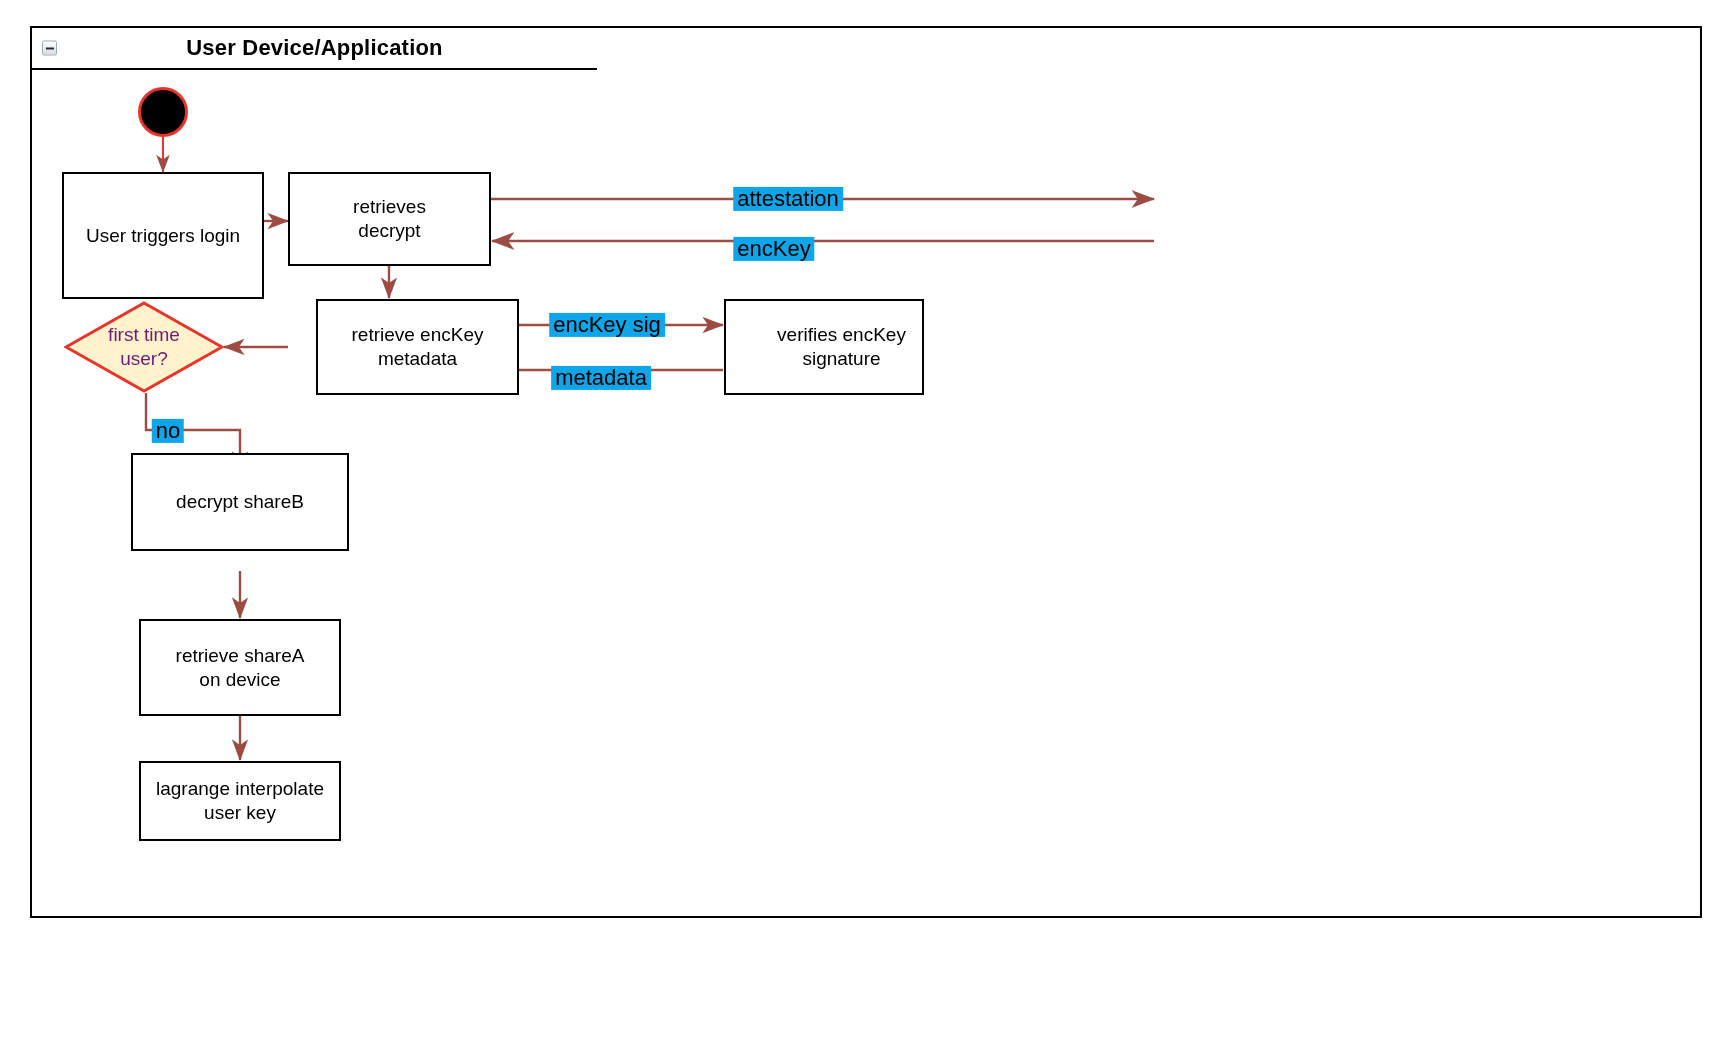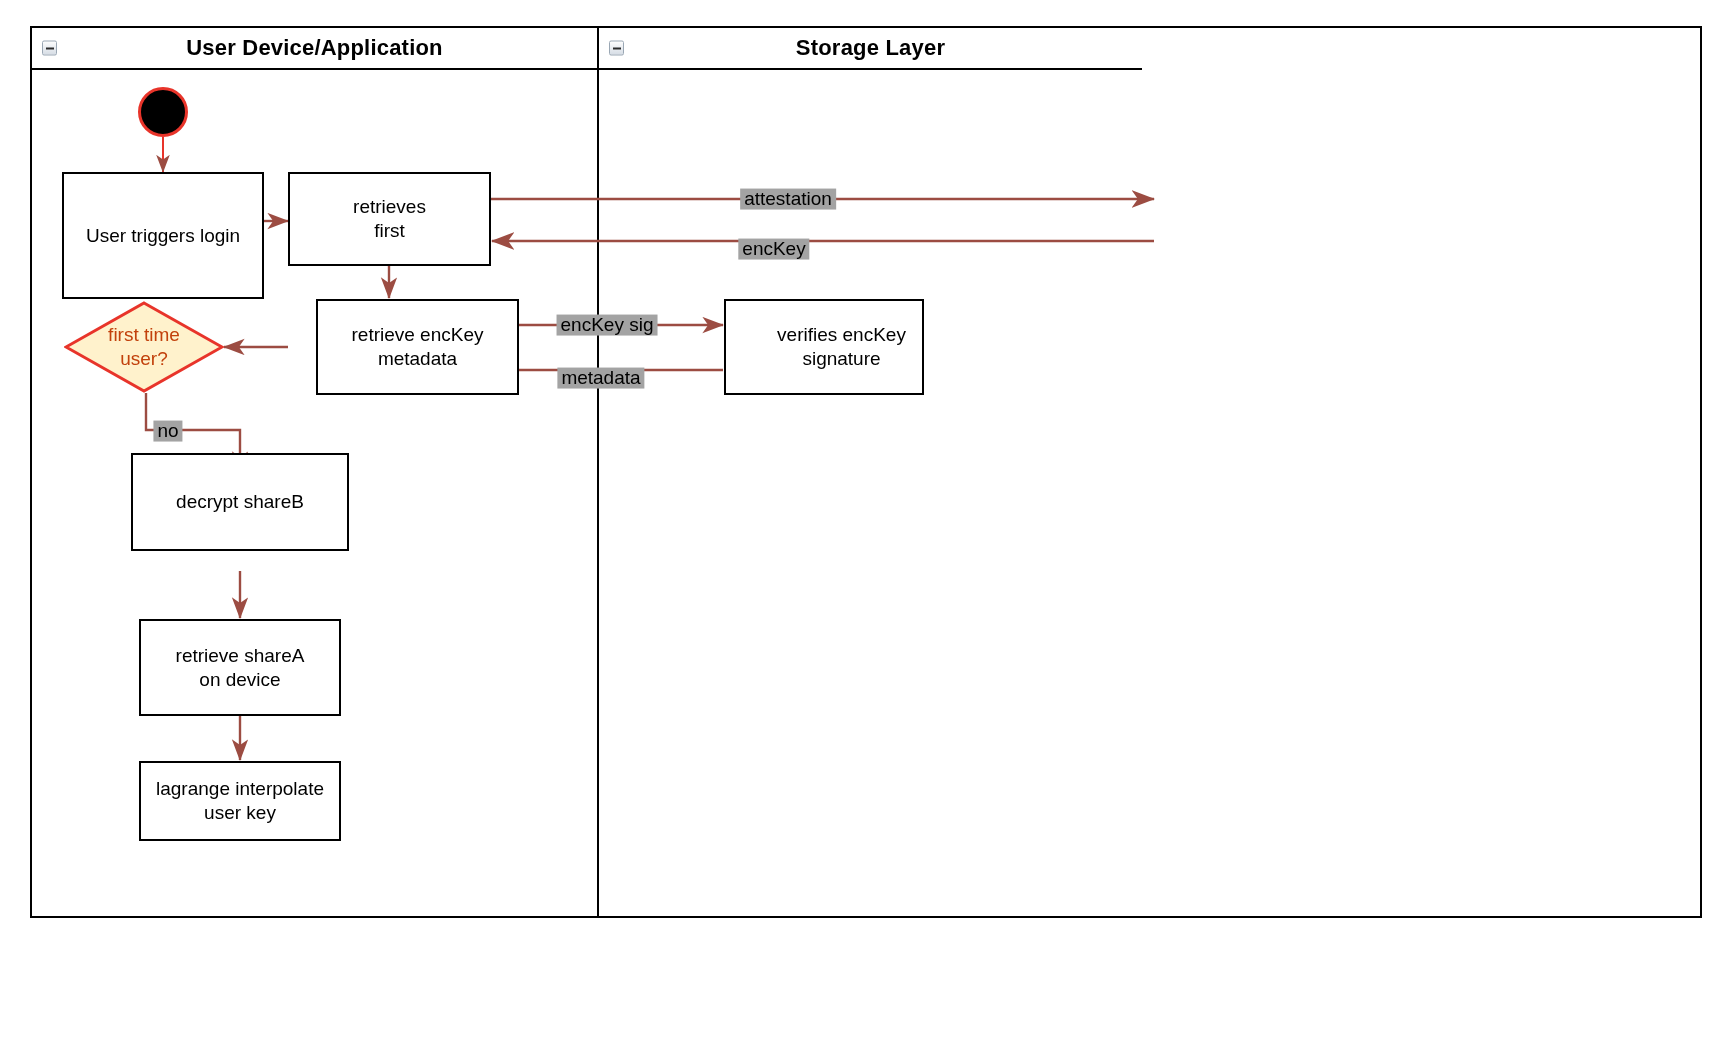--- a/index.html
+++ b/index.html
@@ -111,66 +111,60 @@
     justify-content: center;
   }
   .decision .diamond-shape {
     position: absolute;
     inset: 0;
   }
   .decision .dtext {
     position: relative;
     text-align: center;
     font-size: 19px;
-    color: #c2410c;
+    color: #701a75;
     line-height: 1.25;
     white-space: pre-line;
     z-index: 2;
   }
 
   
   .edge-svg {
     position: absolute;
     left: 0; top: 0;
     width: 1732px;
     height: 1038px;
     pointer-events: none;
     overflow: visible;
   }
   .edge-label {
     position: absolute;
-    font-size: 19px;
+    font-size: 22px;
     color: #000000;
-    background: #a3a3a3;
+    background: #0ea5e9;
     padding: 0 4px;
     white-space: nowrap;
     transform: translate(-50%, -50%);
     line-height: 1.1;
   }
 </style>
 </head>
 <body>
 
 <div id="canvas">
 
   <div class="pool">
 
     <div class="lane" style="left:0px; width:565px;">
       <div class="lane-header">
         <span class="collapse-icon"></span>
         <span class="lane-title">User Device/Application</span>
       </div>
     </div>
 
-    <div class="lane divider" style="left:565px; width:545px;">
-      <div class="lane-header">
-        <span class="collapse-icon"></span>
-        <span class="lane-title">Storage Layer</span>
-      </div>
-    </div>
 
   </div>
 
   <svg class="edge-svg">
     <defs>
       <marker id="arrow" markerWidth="10" markerHeight="10" refX="8.6" refY="3.4" orient="auto" markerUnits="strokeWidth">
         <path d="M0,0 L9,3.4 L0,6.8 L2.4,3.4 z" fill="#9c4c42"></path>
       </marker>
     </defs>
 
@@ -227,21 +221,21 @@
 
   <div class="edge-label" style="left:601px; top:378px;">metadata</div>
 
   <div class="edge-label" style="left:168px; top:431px;">no</div>
 
   <div class="start-node" style="left:138px; top:87px;"></div>
 
   <div class="node" style="left:62px; top:172px; width:202px; height:127px;">User triggers login</div>
 
   <div class="node" style="left:288px; top:172px; width:203px; height:94px;">retrieves
-first</div>
+decrypt</div>
 
   <div class="node" style="left:288px; top:299px; width:203px; height:96px;margin-left:28px;">retrieve encKey
 metadata</div>
 
   <div class="decision" style="left:64px; top:301px; width:160px; height:92px;">
     <svg class="diamond-shape" viewBox="0 0 160 92" preserveAspectRatio="none">
       <polygon points="80,2 158,46 80,90 2,46" fill="#fff2cc" stroke="#e8342a" stroke-width="3"></polygon>
     </svg>
     <span class="dtext">first time
 user?</span>

